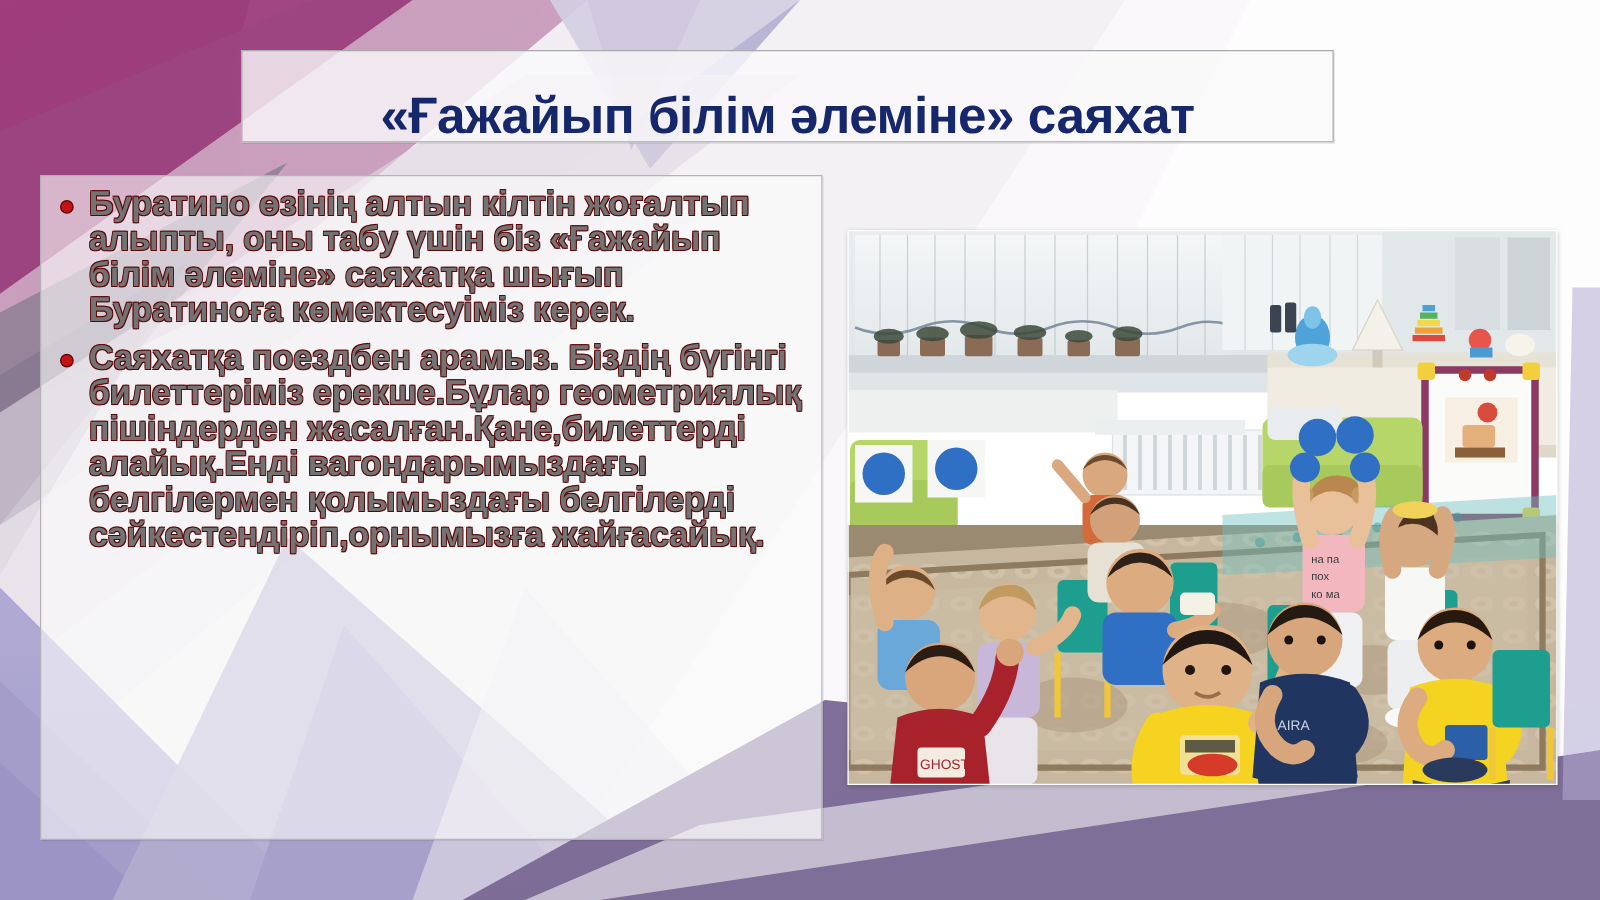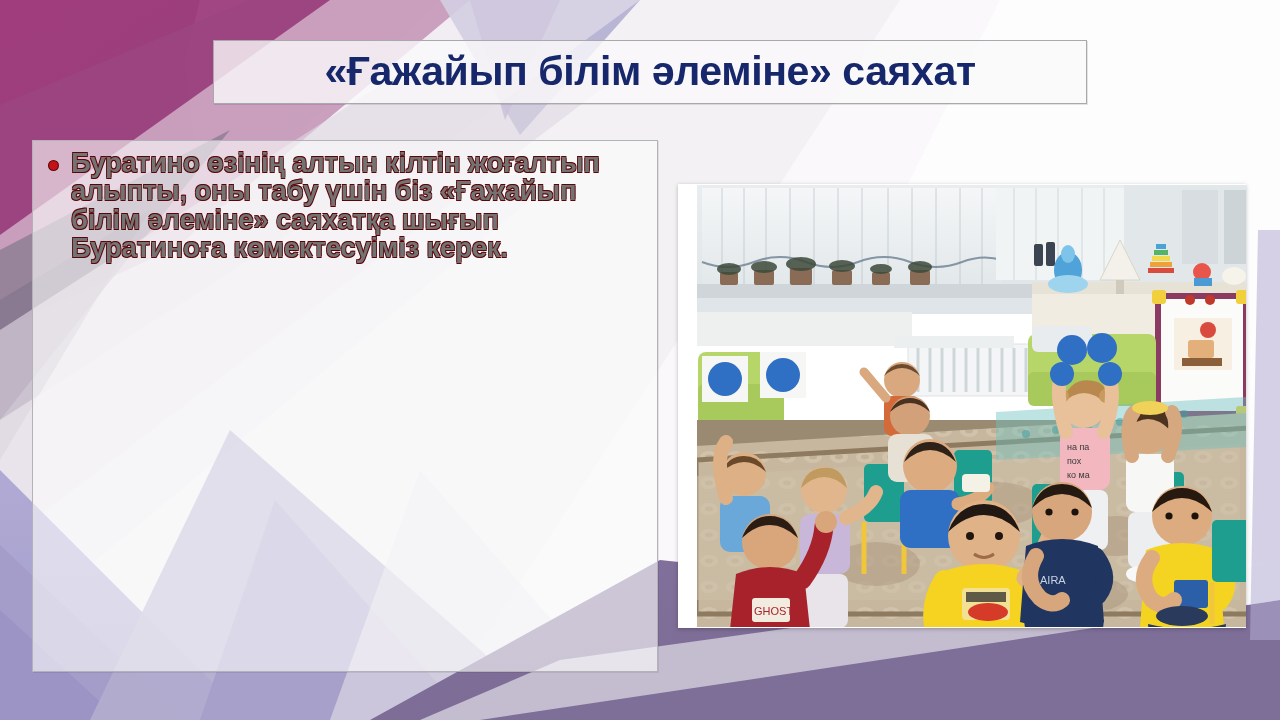--- a/index.html
+++ b/index.html
@@ -13,25 +13,25 @@
     overflow:hidden; background:#f7f5f7;
   }
 
   
   .bg { position:absolute; inset:0; }
   .bg svg { display:block; width:1280px; height:720px; }
 
   
   #title-box {
     position:absolute; left:193px; top:40px;
-    width:874px; height:64px;
+    width:874px; height:74px;
     background:rgba(250,249,250,0.80);
     border:1px solid #a9a9ad;
     box-shadow:1px 1px 0 rgba(0,0,0,0.10);
-    display:flex; align-items:center; justify-content:center;margin-left:20px;
+    display:flex; align-items:flex-end; justify-content:center;
   }
   #title-text {
     font-size:41px; font-weight:bold; color:#16276b;
     letter-spacing:-0.4px; white-space:nowrap;
     line-height:1; margin-top:-2px;
   }
 
   
   #body-box {
     position:absolute; left:32px; top:140px;
@@ -65,21 +65,20 @@
   }
   #bullet-2 { margin-top:9px; }
 
   
   #photo-frame {
     position:absolute; left:678px; top:184px;
     width:568px; height:444px;
     background:#fff;
     box-shadow:0 1px 4px rgba(0,0,0,0.25);
     overflow:hidden;
-    padding-left:18px;
   }
   #photo-frame svg { display:block; width:568px; height:444px; }
 </style>
 </head>
 <body>
 
 <div id="slide">
 
   <div class="bg">
     <svg viewBox="0 0 1280 720" xmlns="http://www.w3.org/2000/svg">
@@ -144,20 +143,24 @@
 
   <div id="title-box">
     <div id="title-text">«Ғажайып білім әлеміне» саяхат</div>
   </div>
 
   <div id="body-box">
     <ul class="bullets">
       <li id="bullet-1">
         <span class="dot"></span>
         <span>Буратино өзінің алтын кілтін жоғалтып алыпты, оны табу үшін біз «Ғажайып білім әлеміне» саяхатқа шығып Буратиноға көмектесуіміз керек.</span>
+      </li>
+      <li id="bullet-2">
+        <span class="dot"></span>
+        <span>Саяхатқа поездбен арамыз. Біздің бүгінгі билеттеріміз ерекше.Бұлар геометриялық пішіндерден жасалған.Қане,билеттерді алайық.Енді вагондарымыздағы белгілермен қолымыздағы белгілерді сәйкестендіріп,орнымызға жайғасайық.</span>
       </li>
     </ul>
   </div>
 
   <div id="photo-frame">
     <svg viewBox="0 0 568 444" xmlns="http://www.w3.org/2000/svg">
       <defs>
         <linearGradient id="wall" x1="0" y1="0" x2="0" y2="1">
           <stop offset="0%" stop-color="#e9edf0"></stop>
           <stop offset="100%" stop-color="#dfe4e8"></stop>

